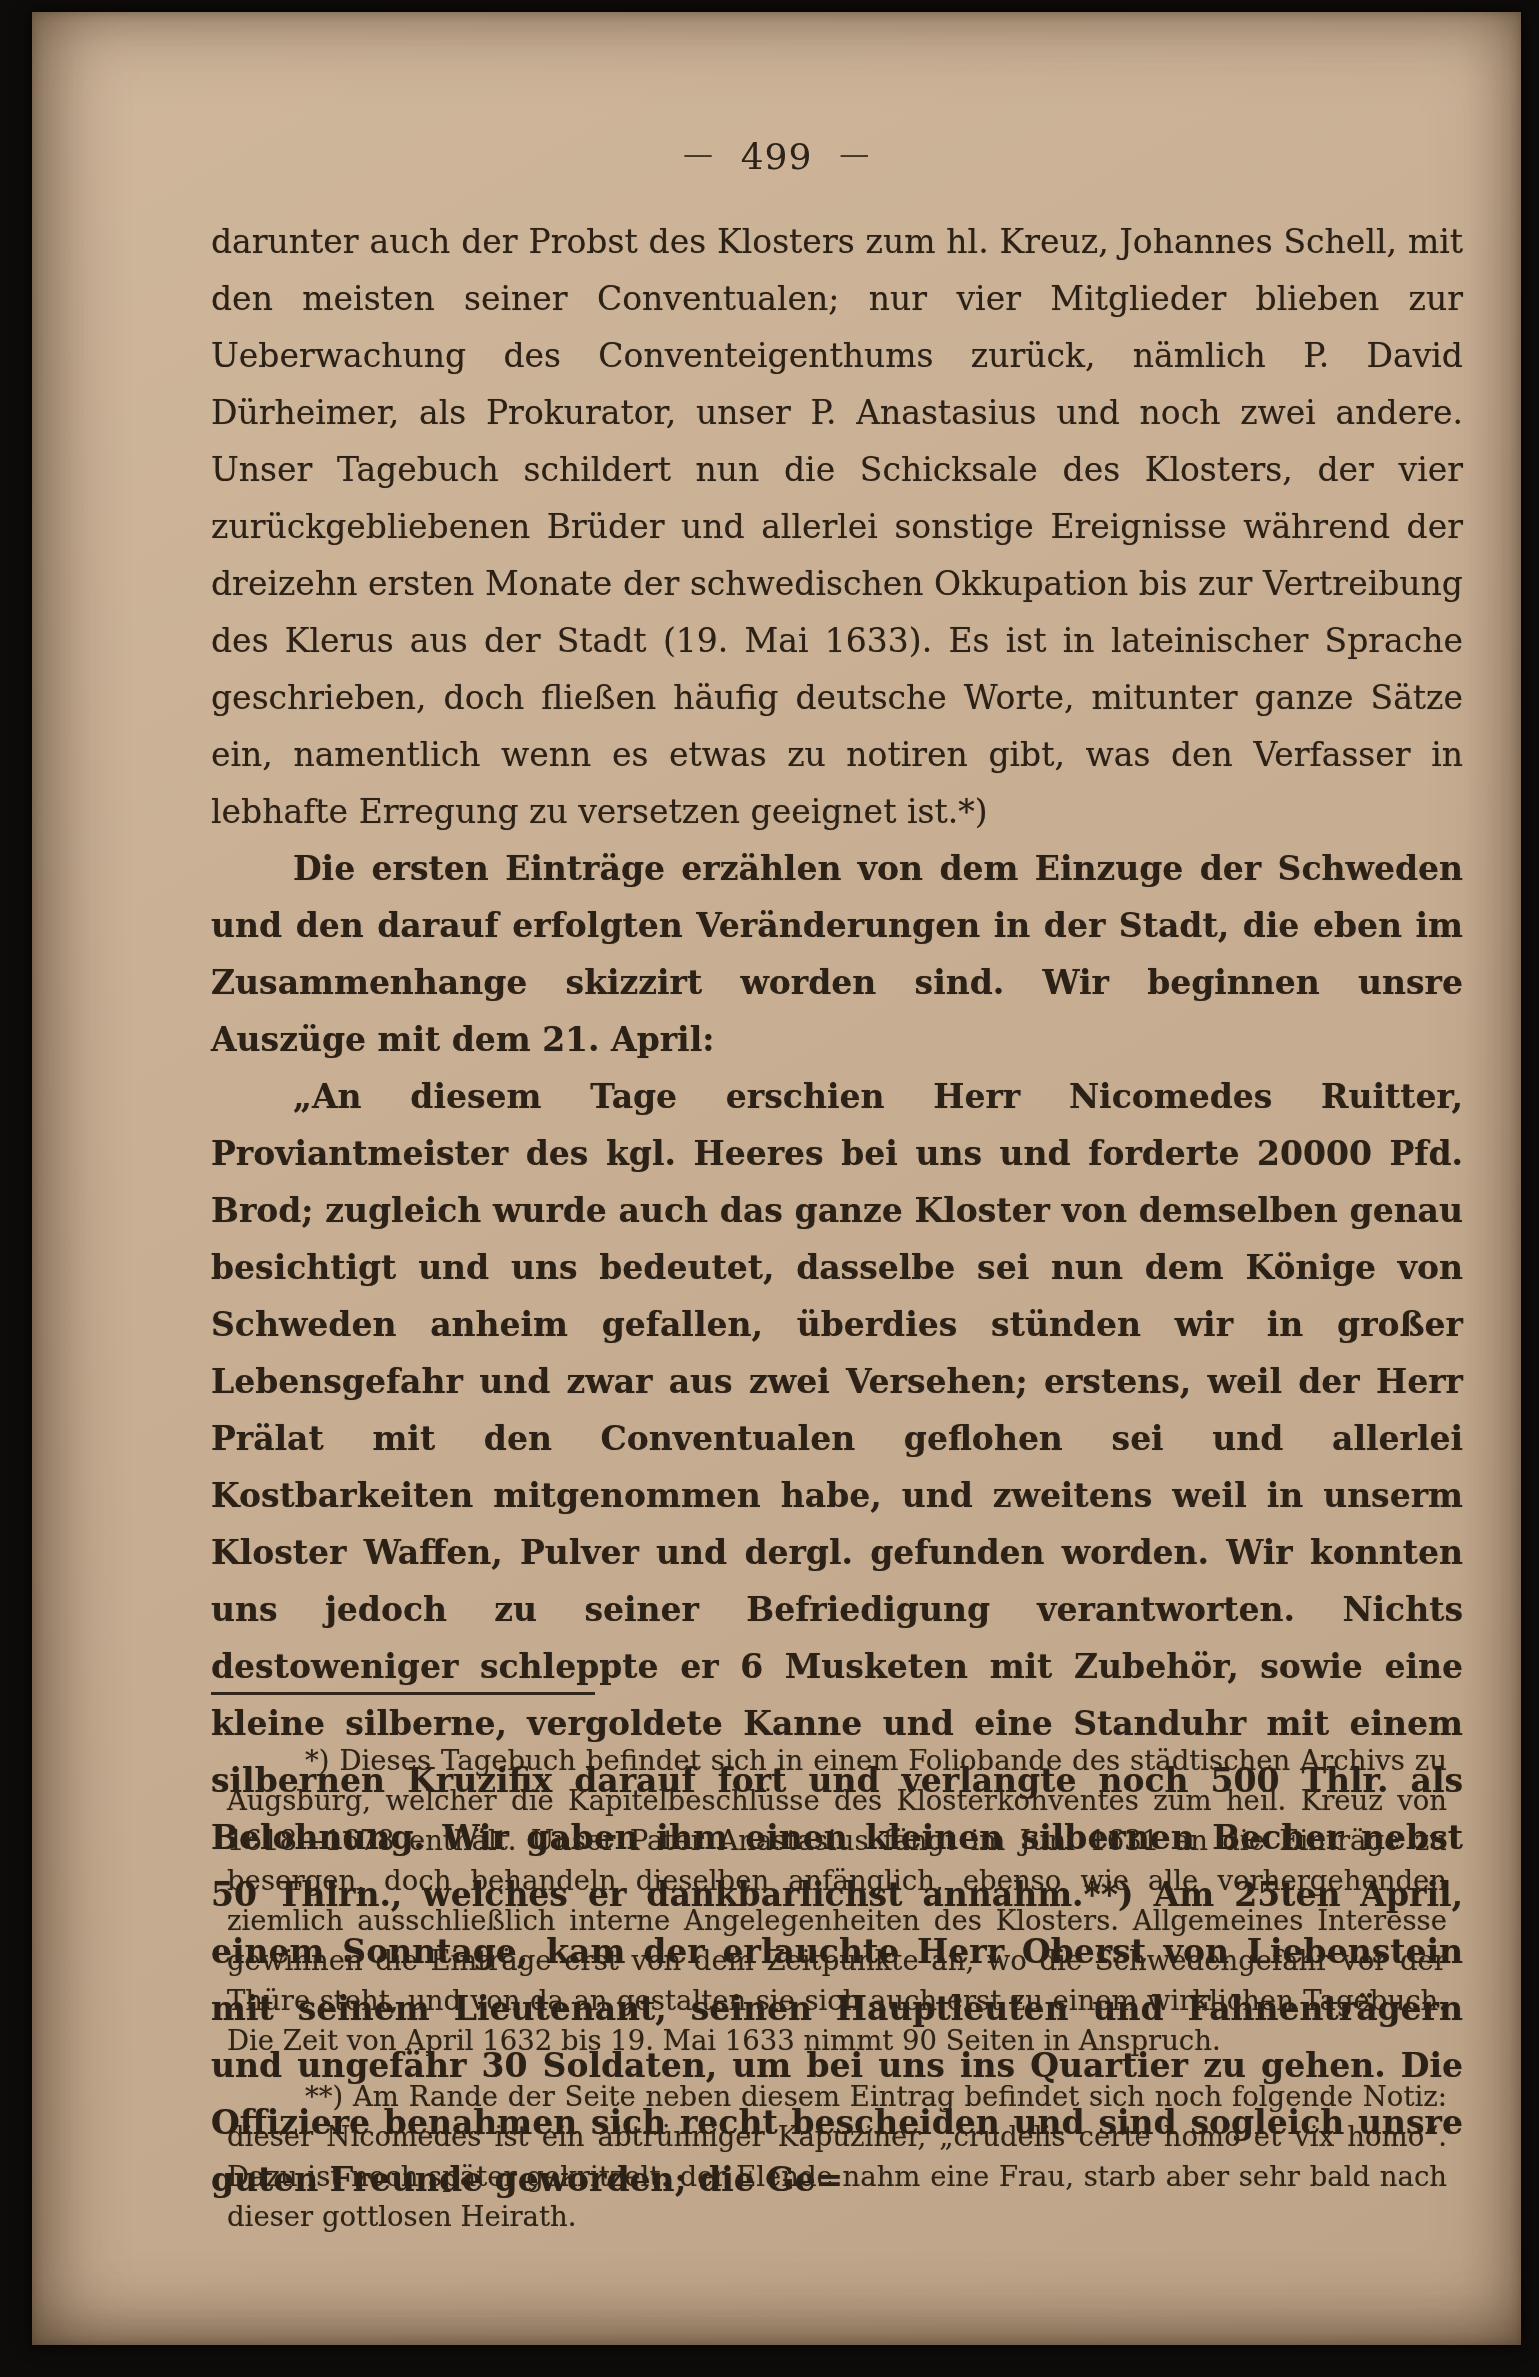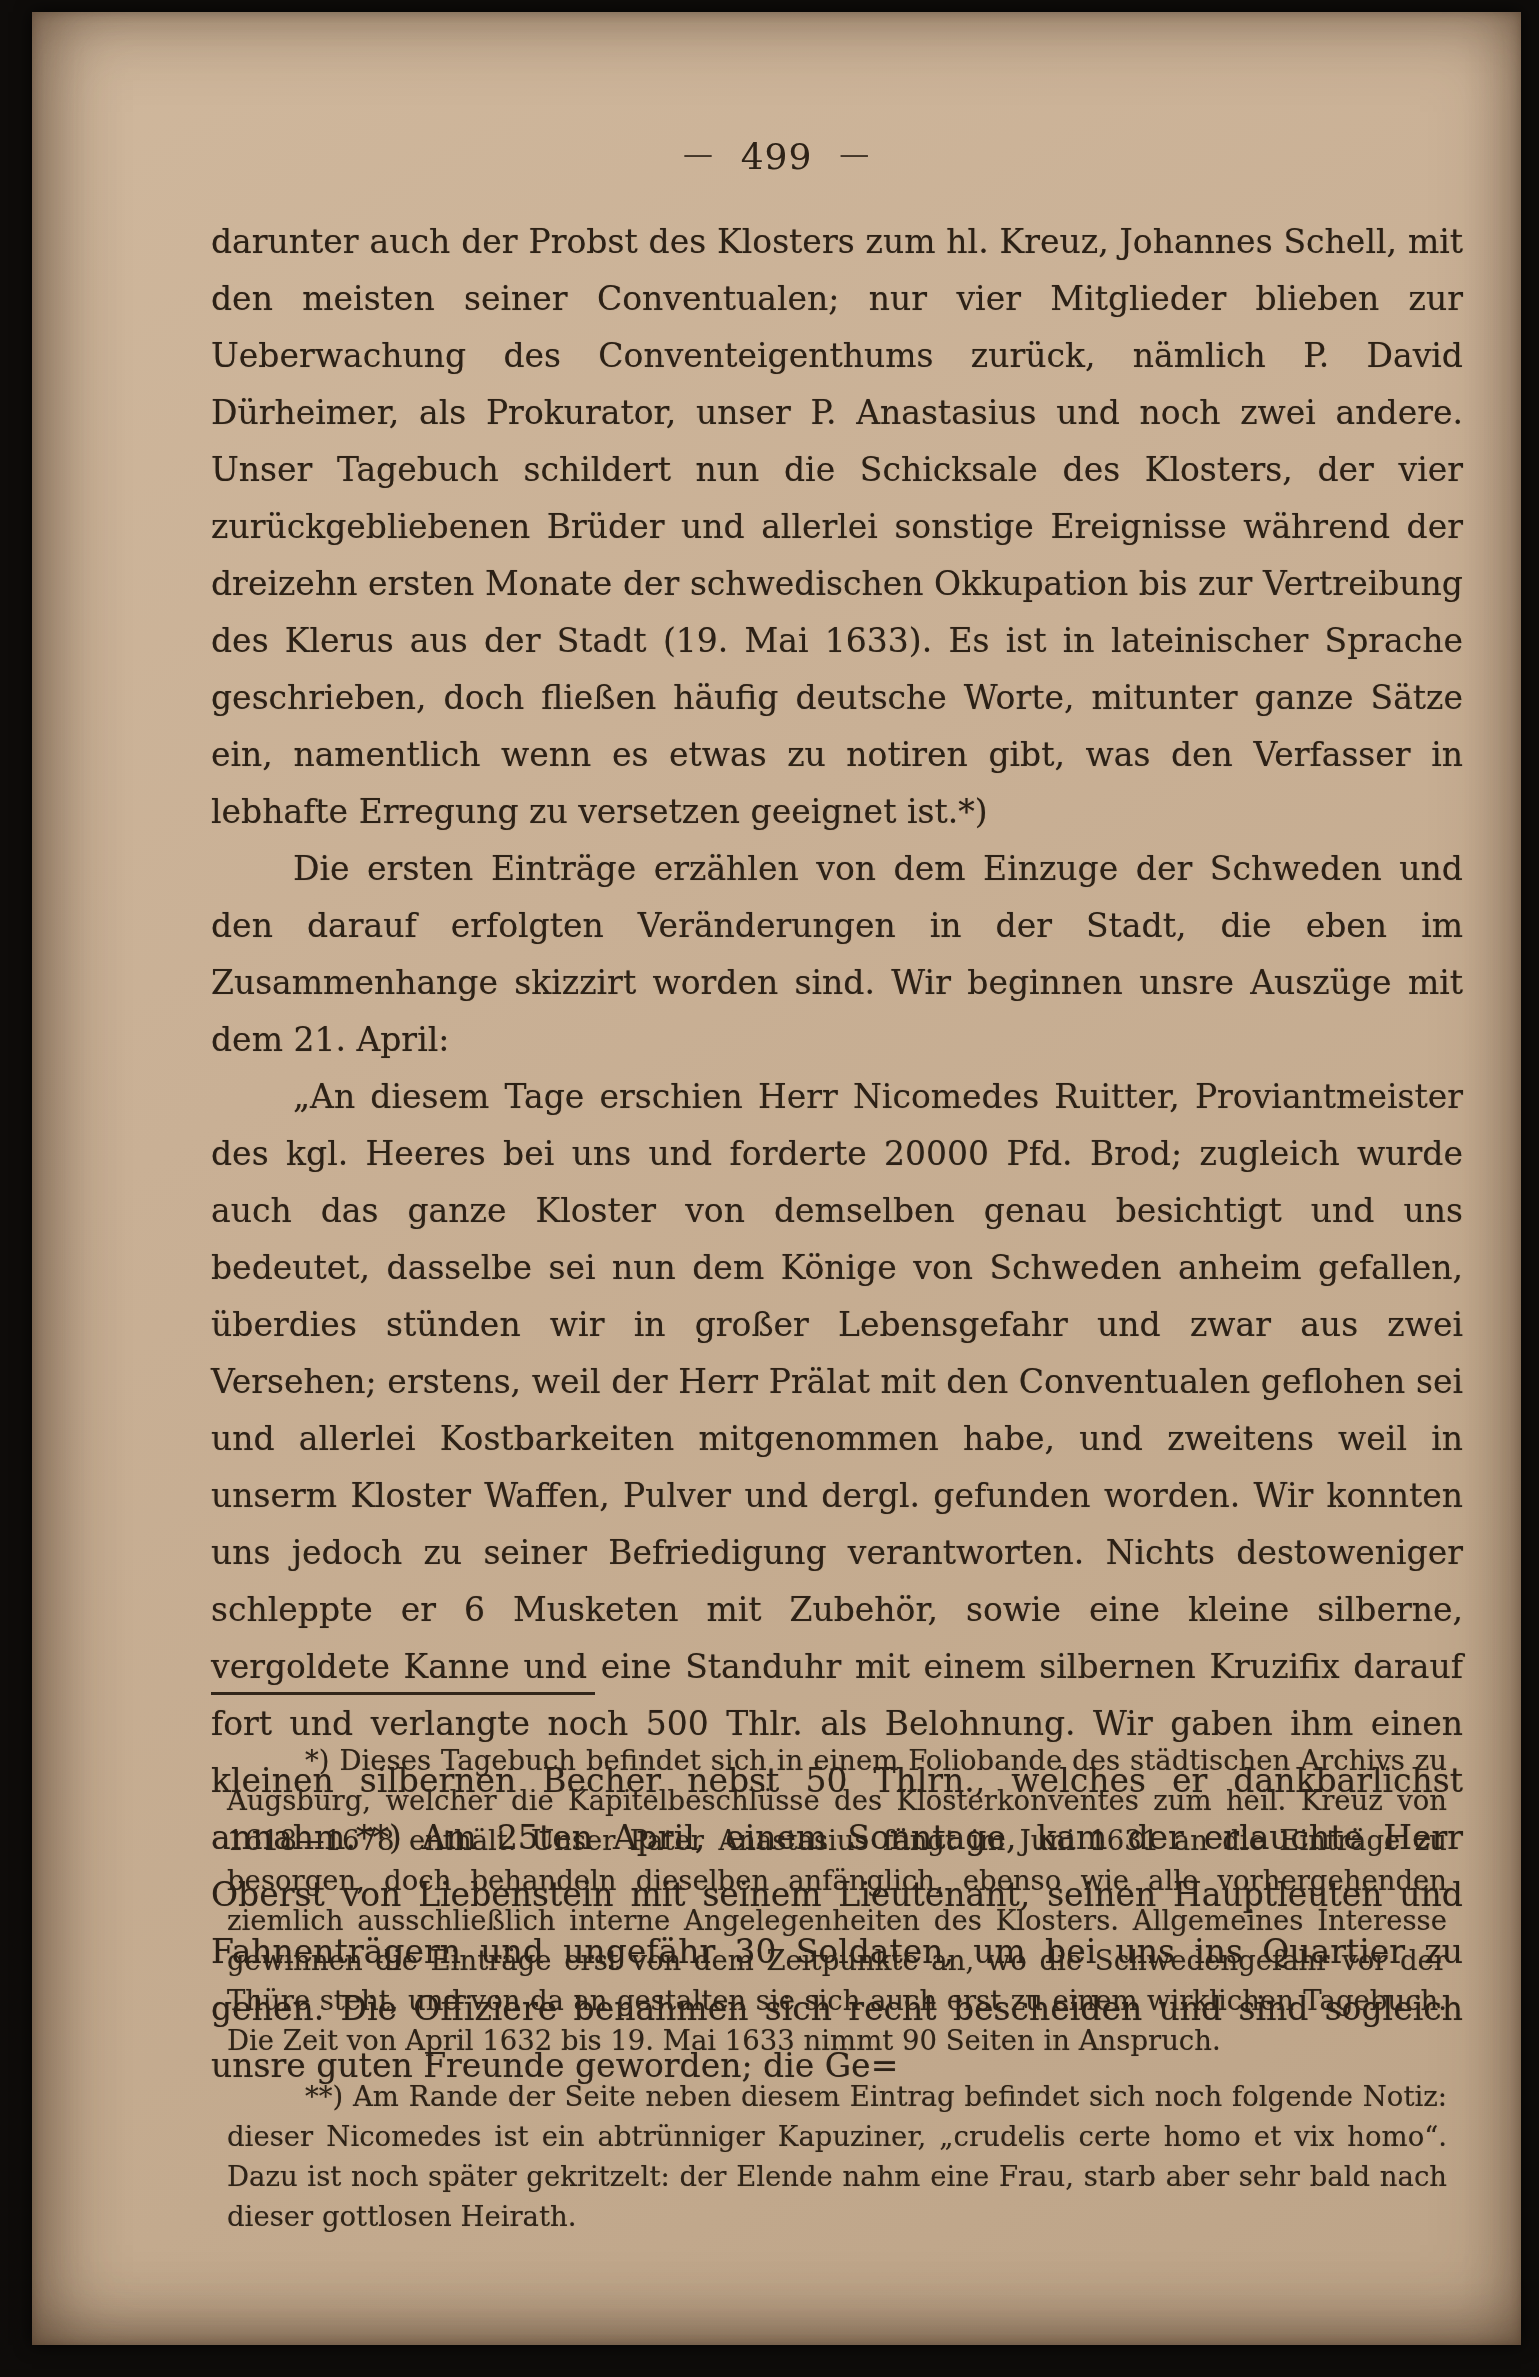--- a/index.html
+++ b/index.html
@@ -65,20 +65,21 @@
     font-size: 33px;
     line-height: 57px;
     text-align: justify;
     text-shadow: 0 0 0.9px rgba(44, 30, 18, 0.45);
   }
   .body-text p {
     margin: 0;
   }
   .body-text p.indent {
     text-indent: 82px;
+    font-weight: bold;
   }
   .footnote-sep {
     position: absolute;
     top: 1680px;
     left: 179px;
     width: 384px;
     height: 0;
     border-top: 3.6px solid #32261a;
   }
   .footnotes {

